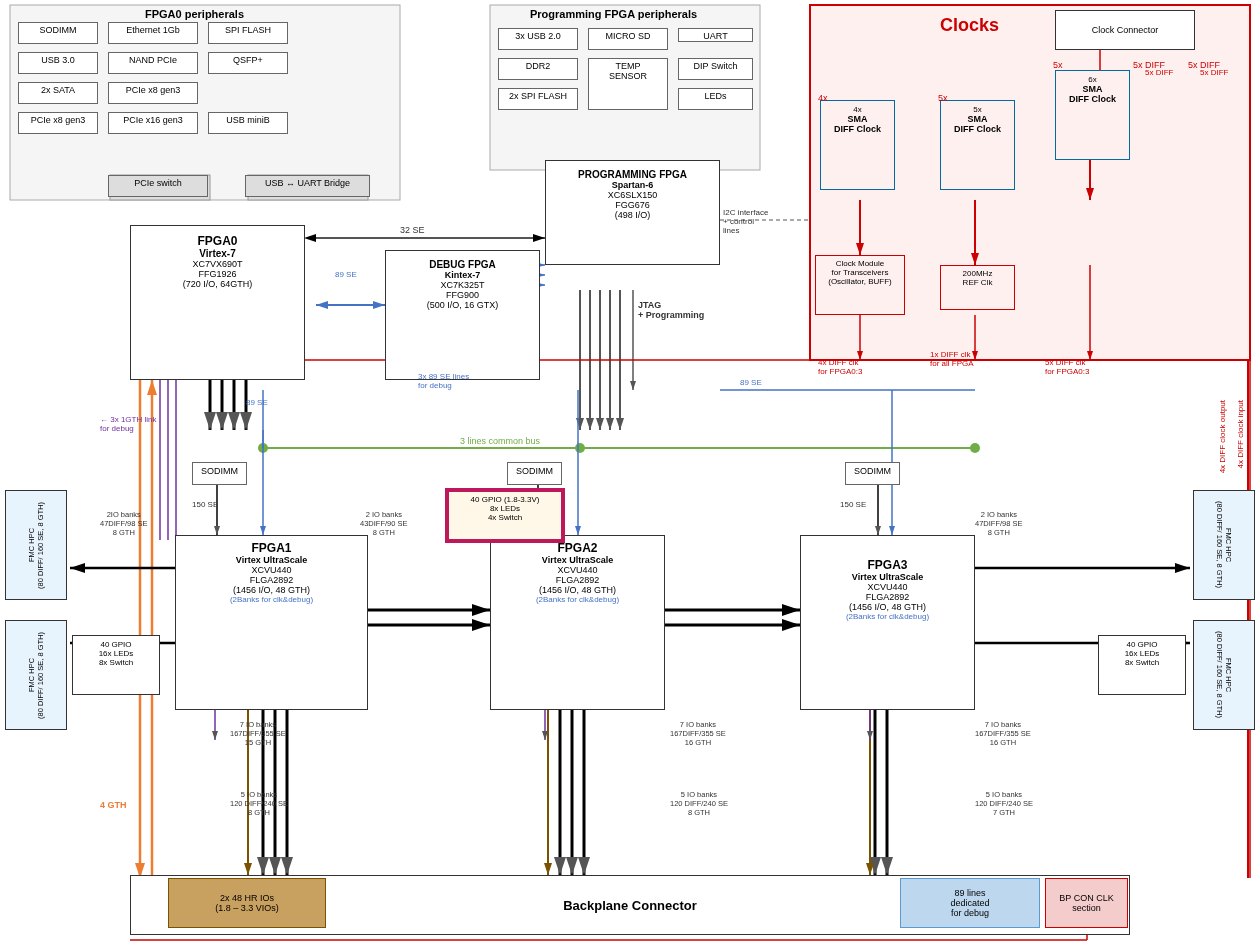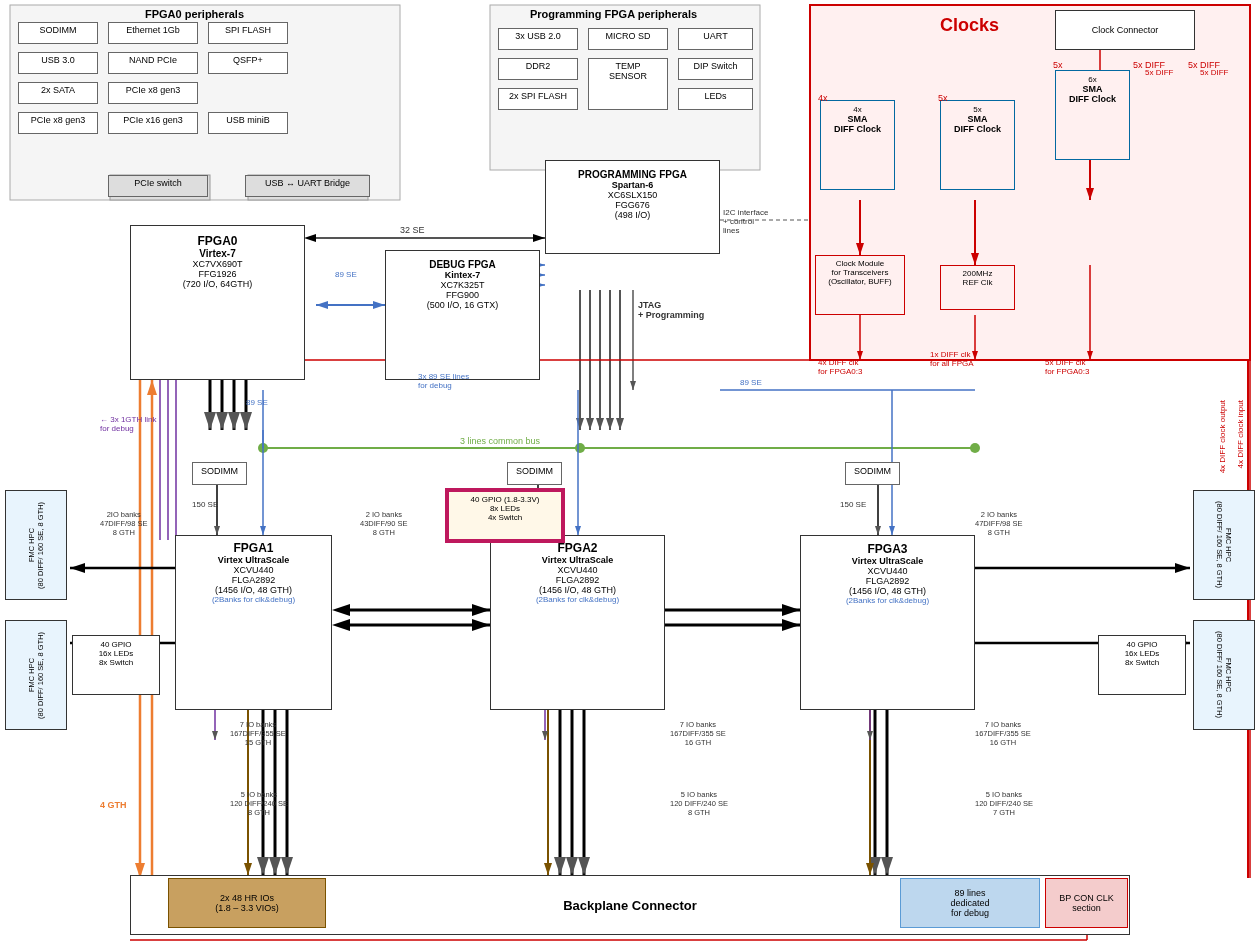--- a/index.html
+++ b/index.html
@@ -272,28 +272,28 @@
   <div class="peri-box" style="left:108px;top:82px;width:90px;height:22px;">PCIe x8 gen3</div>
   <div class="peri-box" style="left:18px;top:112px;width:80px;height:22px;">PCIe x8 gen3</div>
   <div class="peri-box" style="left:108px;top:112px;width:90px;height:22px;">PCIe x16 gen3</div>
   <div class="peri-box" style="left:208px;top:112px;width:80px;height:22px;">USB miniB</div>
   <div class="peri-box" style="left:108px;top:175px;width:100px;height:22px;background:#ddd;">PCIe switch</div>
   <div class="peri-box" style="left:245px;top:175px;width:125px;height:22px;background:#ddd;">USB ↔ UART Bridge</div>
 
   <div style="position:absolute;top:8px;left:530px;font-weight:bold;font-size:11px;">Programming FPGA peripherals</div>
   <div class="peri-box" style="left:498px;top:28px;width:80px;height:22px;">3x USB 2.0</div>
   <div class="peri-box" style="left:588px;top:28px;width:80px;height:22px;">MICRO SD</div>
-  <div class="peri-box" style="left:678px;top:28px;width:75px;height:22px;">UART</div>
+  <div class="peri-box" style="left:678px;top:28px;width:75px;height:14px;">UART</div>
   <div class="peri-box" style="left:498px;top:58px;width:80px;height:22px;">DDR2</div>
   <div class="peri-box" style="left:588px;top:58px;width:80px;height:52px;">TEMP<br>SENSOR</div>
   <div class="peri-box" style="left:678px;top:58px;width:75px;height:22px;">DIP Switch</div>
   <div class="peri-box" style="left:498px;top:88px;width:80px;height:22px;">2x SPI FLASH</div>
   <div class="peri-box" style="left:678px;top:88px;width:75px;height:22px;">LEDs</div>
 
-  <div class="box" style="left:545px;top:160px;width:175px;height:94px;">
+  <div class="box" style="left:545px;top:160px;width:175px;height:105px;">
     <div style="font-weight:bold;font-size:10px;margin-top:8px;">PROGRAMMING FPGA</div>
     <div style="font-size:9px;font-weight:bold;">Spartan-6</div>
     <div style="font-size:9px;">XC6SLX150<br>FGG676</div>
     <div style="font-size:9px;">(498 I/O)</div>
   </div>
 
   <div class="box" style="left:385px;top:250px;width:155px;height:130px;">
     <div style="font-weight:bold;font-size:10px;margin-top:8px;">DEBUG FPGA</div>
     <div style="font-size:9px;font-weight:bold;">Kintex-7</div>
     <div style="font-size:9px;">XC7K325T<br>FFG900</div>
@@ -350,38 +350,38 @@
   <div class="ann ann-blue" style="left:418px;top:372px;font-size:8px;">3x 89 SE lines<br>for debug</div>
 
   <div class="ann" style="left:723px;top:208px;font-size:8px;">I2C interface<br>+ control<br>lines</div>
 
   <div class="ann" style="left:638px;top:300px;font-size:9px;font-weight:bold;">JTAG<br>+ Programming</div>
 
   <div class="ann ann-green" style="left:460px;top:436px;font-size:9px;">3 lines common bus</div>
 
   <div class="ann ann-purple" style="left:100px;top:415px;font-size:8px;">← 3x 1GTH link<br>   for debug</div>
 
-  <div class="box" style="left:175px;top:535px;width:157px;height:175px;">
+  <div class="box" style="left:175px;top:535px;width:193px;height:175px;">
     <div style="font-weight:bold;font-size:12px;margin-top:5px;">FPGA1</div>
     <div style="font-size:9px;font-weight:bold;">Virtex UltraScale</div>
     <div style="font-size:9px;">XCVU440<br>FLGA2892</div>
     <div style="font-size:9px;">(1456 I/O, 48 GTH)</div>
     <div style="font-size:8px;color:#4472C4;">(2Banks for clk&amp;debug)</div>
   </div>
 
   <div class="box" style="left:490px;top:535px;width:175px;height:175px;">
     <div style="font-weight:bold;font-size:12px;margin-top:5px;">FPGA2</div>
     <div style="font-size:9px;font-weight:bold;">Virtex UltraScale</div>
     <div style="font-size:9px;">XCVU440<br>FLGA2892</div>
     <div style="font-size:9px;">(1456 I/O, 48 GTH)</div>
     <div style="font-size:8px;color:#4472C4;">(2Banks for clk&amp;debug)</div>
   </div>
 
   <div class="box" style="left:800px;top:535px;width:175px;height:175px;">
-    <div style="font-weight:bold;font-size:12px;margin-top:6px;">FPGA3</div>
+    <div style="font-weight:bold;font-size:12px;margin-top:22px;">FPGA3</div>
     <div style="font-size:9px;font-weight:bold;">Virtex UltraScale</div>
     <div style="font-size:9px;">XCVU440<br>FLGA2892</div>
     <div style="font-size:9px;">(1456 I/O, 48 GTH)</div>
     <div style="font-size:8px;color:#4472C4;">(2Banks for clk&amp;debug)</div>
   </div>
 
   <div class="ann" style="left:100px;top:510px;font-size:7.5px;text-align:center;">2IO banks<br>47DIFF/98 SE<br>8 GTH</div>
 
   <div class="ann" style="left:360px;top:510px;font-size:7.5px;text-align:center;">2 IO banks<br>43DIFF/90 SE<br>8 GTH</div>
 

